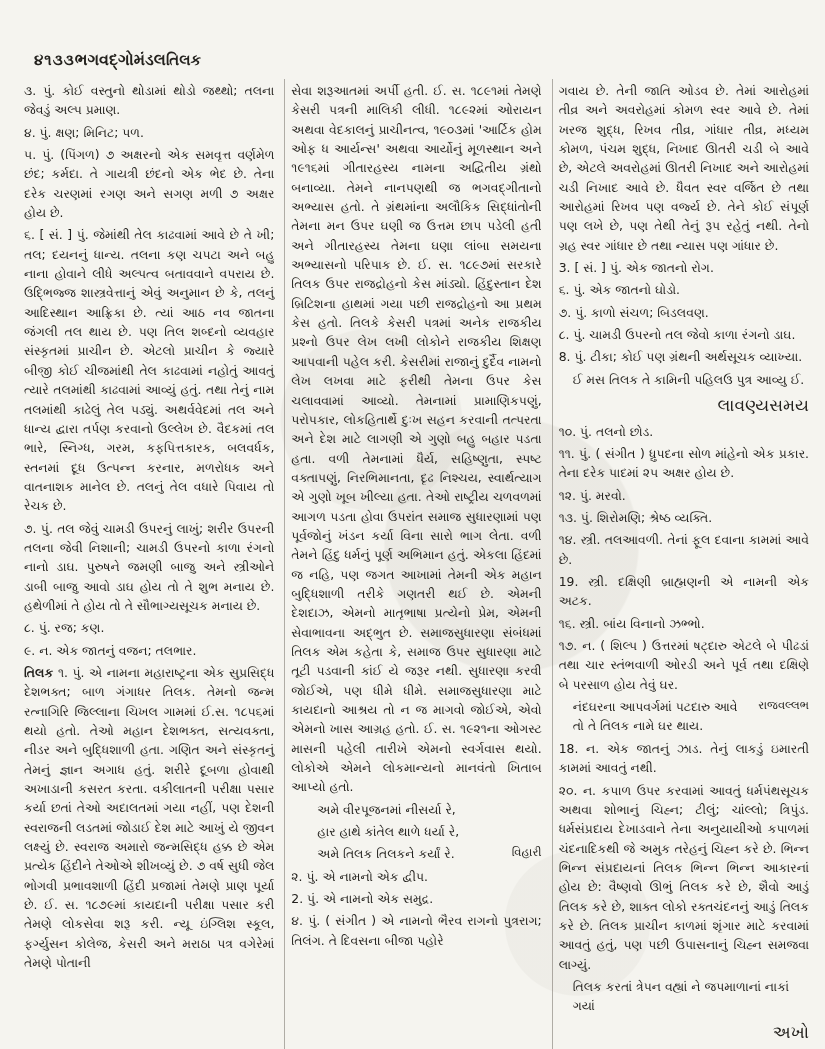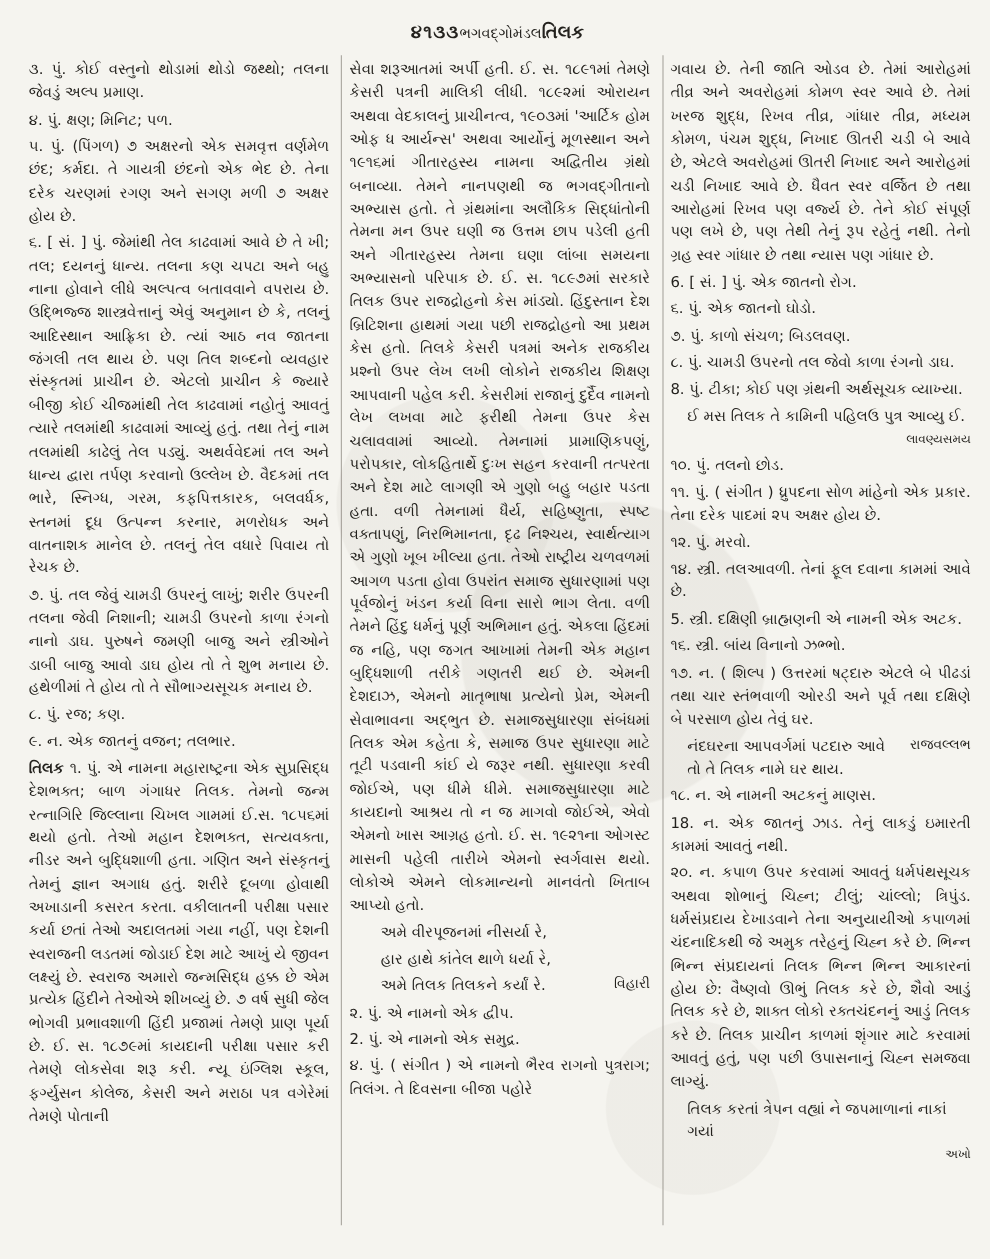--- a/index.html
+++ b/index.html
@@ -8,41 +8,41 @@
     background:
       radial-gradient(circle 210px at 62% 52%, rgba(190,186,176,.18) 0 60%, transparent 61%),
       radial-gradient(circle 150px at 45% 40%, rgba(190,186,176,.14) 0 60%, transparent 61%),
       radial-gradient(circle 120px at 70% 88%, rgba(190,186,176,.12) 0 60%, transparent 61%),
       #f5f4ef;
     color:#23211d;
     font-family:"DejaVu Sans","Liberation Sans",sans-serif;
   }
   .page{box-sizing:border-box;width:825px;height:1049px;padding:14px 14px 0 18px;}
   .page-header{
-    display:flex;justify-content:center;align-items:baseline;
-    padding:4px 16px 10px 16px;font-size:15px;
+    display:flex;justify-content:flex-start;align-items:baseline;
+    padding:4px 16px 10px 16px;font-size:15px;margin-top:32px;
   }
   .page-header .num{font-weight:bold;letter-spacing:1px;}
-  .page-header .title{font-weight:normal;font-size:12px;}
+  .page-header .title{font-weight:bold;font-size:16px;}
   .page-header .kw{font-weight:bold;}
   .cols{display:flex;height:975px;}
   .col{
     flex:1 1 0;box-sizing:border-box;
     padding:2px 10px 0 6px;
     font-size:12.4px;line-height:1.56;
   }
   .col-1,.col-2{border-right:1px solid rgba(90,85,75,.45);}
   .col-3{padding-right:2px;}
   .blk{margin:0 0 3px 0;}
   .entry{text-align:justify;}
   .cont{text-align:justify;}
   .verse{padding-left:26px;text-align:left;}
   .quote{padding-left:14px;text-align:left;}
   .attr{float:right;font-size:11.5px;padding-left:8px;}
-  .attr-line{text-align:right;font-size:10px;}
+  .attr-line{text-align:right;font-size:17px;}
   b.head{font-weight:bold;}
 </style>
 </head>
 <body>
 
 <div class="page">
   <div class="page-header">
     <span class="num">૪૧૩૩</span>
     <span class="title">ભગવદ્ગોમંડલ</span>
     <span class="kw">તિલક</span>
@@ -62,35 +62,35 @@
         <div class="blk cont">સેવા શરૂઆતમાં અર્પી હતી. ઈ. સ. ૧૮૯૧માં તેમણે કેસરી પત્રની માલિકી લીધી. ૧૮૯૨માં ઓરાયન અથવા વેદકાલનું પ્રાચીનત્વ, ૧૯૦૩માં 'આર્ટિક હોમ ઓફ ધ આર્યન્સ' અથવા આર્યોનું મૂળસ્થાન અને ૧૯૧૬માં ગીતારહસ્ય નામના અદ્વિતીય ગ્રંથો બનાવ્યા. તેમને નાનપણથી જ ભગવદ્ગીતાનો અભ્યાસ હતો. તે ગ્રંથમાંના અલૌકિક સિદ્ધાંતોની તેમના મન ઉપર ઘણી જ ઉત્તમ છાપ પડેલી હતી અને ગીતારહસ્ય તેમના ઘણા લાંબા સમયના અભ્યાસનો પરિપાક છે. ઈ. સ. ૧૮૯૭માં સરકારે તિલક ઉપર રાજદ્રોહનો કેસ માંડ્યો. હિંદુસ્તાન દેશ બ્રિટિશના હાથમાં ગયા પછી રાજદ્રોહનો આ પ્રથમ કેસ હતો. તિલકે કેસરી પત્રમાં અનેક રાજકીય પ્રશ્નો ઉપર લેખ લખી લોકોને રાજકીય શિક્ષણ આપવાની પહેલ કરી. કેસરીમાં રાજાનું દુર્દૈવ નામનો લેખ લખવા માટે ફરીથી તેમના ઉપર કેસ ચલાવવામાં આવ્યો. તેમનામાં પ્રામાણિકપણું, પરોપકાર, લોકહિતાર્થે દુઃખ સહન કરવાની તત્પરતા અને દેશ માટે લાગણી એ ગુણો બહુ બહાર પડતા હતા. વળી તેમનામાં ધૈર્ય, સહિષ્ણુતા, સ્પષ્ટ વક્તાપણું, નિરભિમાનતા, દૃઢ નિશ્ચય, સ્વાર્થત્યાગ એ ગુણો ખૂબ ખીલ્યા હતા. તેઓ રાષ્ટ્રીય ચળવળમાં આગળ પડતા હોવા ઉપરાંત સમાજ સુધારણામાં પણ પૂર્વજોનું ખંડન કર્યા વિના સારો ભાગ લેતા. વળી તેમને હિંદુ ધર્મનું પૂર્ણ અભિમાન હતું. એકલા હિંદમાં જ નહિ, પણ જગત આખામાં તેમની એક મહાન બુદ્ધિશાળી તરીકે ગણતરી થઈ છે. એમની દેશદાઝ, એમનો માતૃભાષા પ્રત્યેનો પ્રેમ, એમની સેવાભાવના અદ્ભુત છે. સમાજસુધારણા સંબંધમાં તિલક એમ કહેતા કે, સમાજ ઉપર સુધારણા માટે તૂટી પડવાની કાંઈ યે જરૂર નથી. સુધારણા કરવી જોઈએ, પણ ધીમે ધીમે. સમાજસુધારણા માટે કાયદાનો આશ્રય તો ન જ માગવો જોઈએ, એવો એમનો ખાસ આગ્રહ હતો. ઈ. સ. ૧૯૨૧ના ઓગસ્ટ માસની પહેલી તારીખે એમનો સ્વર્ગવાસ થયો. લોકોએ એમને લોકમાન્યનો માનવંતો ખિતાબ આપ્યો હતો.</div>
         <div class="blk verse">અમે વીરપૂજનમાં નીસર્યા રે,</div>
         <div class="blk verse">હાર હાથે કાંતેલ થાળે ધર્યા રે,</div>
         <div class="blk verse"><span class="attr">વિહારી</span>અમે તિલક તિલકને કર્યાં રે.</div>
         <div class="blk entry">૨. પું. એ નામનો એક દ્વીપ.</div>
         <div class="blk entry">2. પું. એ નામનો એક સમુદ્ર.</div>
         <div class="blk entry">૪. પું. ( સંગીત ) એ નામનો ભૈરવ રાગનો પુત્રરાગ; તિલંગ. તે દિવસના બીજા પહોરે</div>
       </div>
     <div class="col col-3">
         <div class="blk cont">ગવાય છે. તેની જાતિ ઓડવ છે. તેમાં આરોહમાં તીવ્ર અને અવરોહમાં કોમળ સ્વર આવે છે. તેમાં ખરજ શુદ્ધ, રિખવ તીવ્ર, ગાંધાર તીવ્ર, મધ્યમ કોમળ, પંચમ શુદ્ધ, નિખાદ ઊતરી ચડી બે આવે છે, એટલે અવરોહમાં ઊતરી નિખાદ અને આરોહમાં ચડી નિખાદ આવે છે. ધૈવત સ્વર વર્જિત છે તથા આરોહમાં રિખવ પણ વર્જ્ય છે. તેને કોઈ સંપૂર્ણ પણ લખે છે, પણ તેથી તેનું રૂપ રહેતું નથી. તેનો ગ્રહ સ્વર ગાંધાર છે તથા ન્યાસ પણ ગાંધાર છે.</div>
-        <div class="blk entry">6. [ સં. ] પું. એક જાતનો રોગ.</div>
+        <div class="blk entry">3. [ સં. ] પું. એક જાતનો રોગ.</div>
         <div class="blk entry">૬. પું. એક જાતનો ઘોડો.</div>
         <div class="blk entry">૭. પું. કાળો સંચળ; બિડલવણ.</div>
         <div class="blk entry">૮. પું. ચામડી ઉપરનો તલ જેવો કાળા રંગનો ડાઘ.</div>
         <div class="blk entry">8. પું. ટીકા; કોઈ પણ ગ્રંથની અર્થસૂચક વ્યાખ્યા.</div>
         <div class="blk quote">ઈ મસ તિલક તે કામિની પહિલઉ પુત્ર આવ્યુ ઈ.</div>
         <div class="blk attr-line">લાવણ્યસમય</div>
         <div class="blk entry">૧૦. પું. તલનો છોડ.</div>
         <div class="blk entry">૧૧. પું. ( સંગીત ) ધ્રુપદના સોળ માંહેનો એક પ્રકાર. તેના દરેક પાદમાં ૨૫ અક્ષર હોય છે.</div>
         <div class="blk entry">૧૨. પું. મરવો.</div>
+        <div class="blk entry">૧૩. પું. શિરોમણિ; શ્રેષ્ઠ વ્યક્તિ.</div>
         <div class="blk entry">૧૪. સ્ત્રી. તલઆવળી. તેનાં ફૂલ દવાના કામમાં આવે છે.</div>
-        <div class="blk entry">5. સ્ત્રી. દક્ષિણી બ્રાહ્મણની એ નામની એક અટક.</div>
+        <div class="blk entry">19. સ્ત્રી. દક્ષિણી બ્રાહ્મણની એ નામની એક અટક.</div>
         <div class="blk entry">૧૬. સ્ત્રી. બાંય વિનાનો ઝભ્ભો.</div>
         <div class="blk entry">૧૭. ન. ( શિલ્પ ) ઉત્તરમાં ષટ્દારુ એટલે બે પીઢડાં તથા ચાર સ્તંભવાળી ઓરડી અને પૂર્વ તથા દક્ષિણે બે પરસાળ હોય તેવું ઘર.</div>
         <div class="blk quote"><span class="attr">રાજવલ્લભ</span>નંદઘરના આપવર્ગમાં પટદારુ આવે તો તે તિલક નામે ઘર થાય.</div>
-        <div class="blk entry">૧૮. ન. એ નામની અટકનું માણસ.</div>
         <div class="blk entry">18. ન. એક જાતનું ઝાડ. તેનું લાકડું ઇમારતી કામમાં આવતું નથી.</div>
         <div class="blk entry">૨૦. ન. કપાળ ઉપર કરવામાં આવતું ધર્મપંથસૂચક અથવા શોભાનું ચિહ્ન; ટીલું; ચાંલ્લો; ત્રિપુંડ. ધર્મસંપ્રદાય દેખાડવાને તેના અનુયાયીઓ કપાળમાં ચંદનાદિકથી જે અમુક તરેહનું ચિહ્ન કરે છે. ભિન્ન ભિન્ન સંપ્રદાયનાં તિલક ભિન્ન ભિન્ન આકારનાં હોય છે: વૈષ્ણવો ઊભું તિલક કરે છે, શૈવો આડું તિલક કરે છે, શાક્ત લોકો રક્તચંદનનું આડું તિલક કરે છે. તિલક પ્રાચીન કાળમાં શૃંગાર માટે કરવામાં આવતું હતું, પણ પછી ઉપાસનાનું ચિહ્ન સમજવા લાગ્યું.</div>
         <div class="blk quote">તિલક કરતાં ત્રેપન વહ્યાં ને જપમાળાનાં નાકાં ગયાં</div>
         <div class="blk attr-line">અખો</div>
       </div>
   </div>
 </div>
 
 </body></html>

